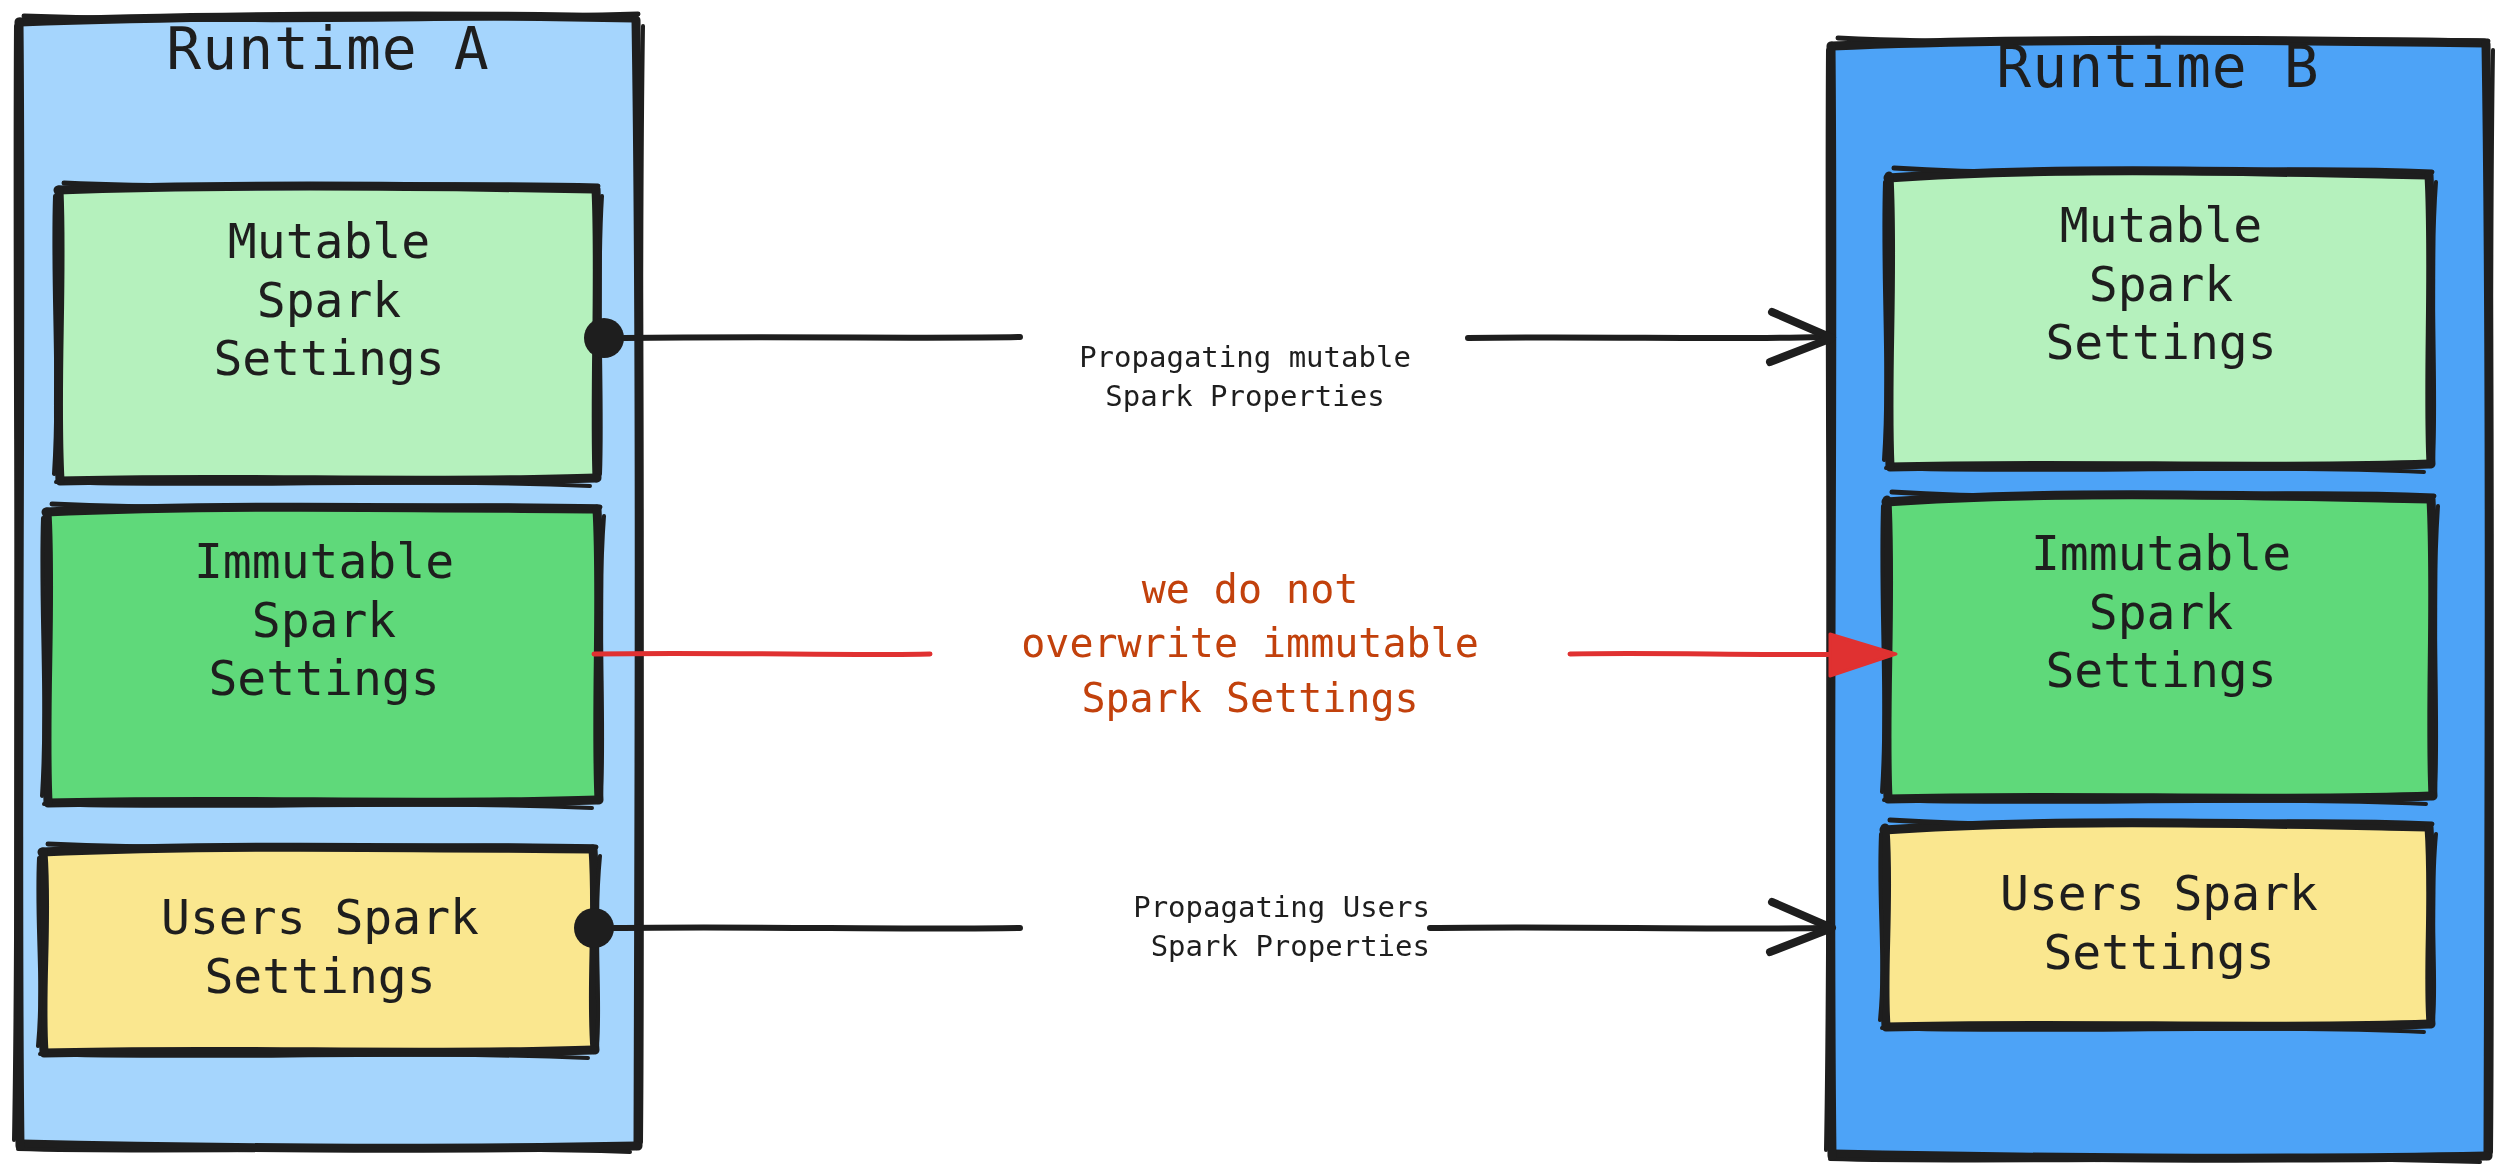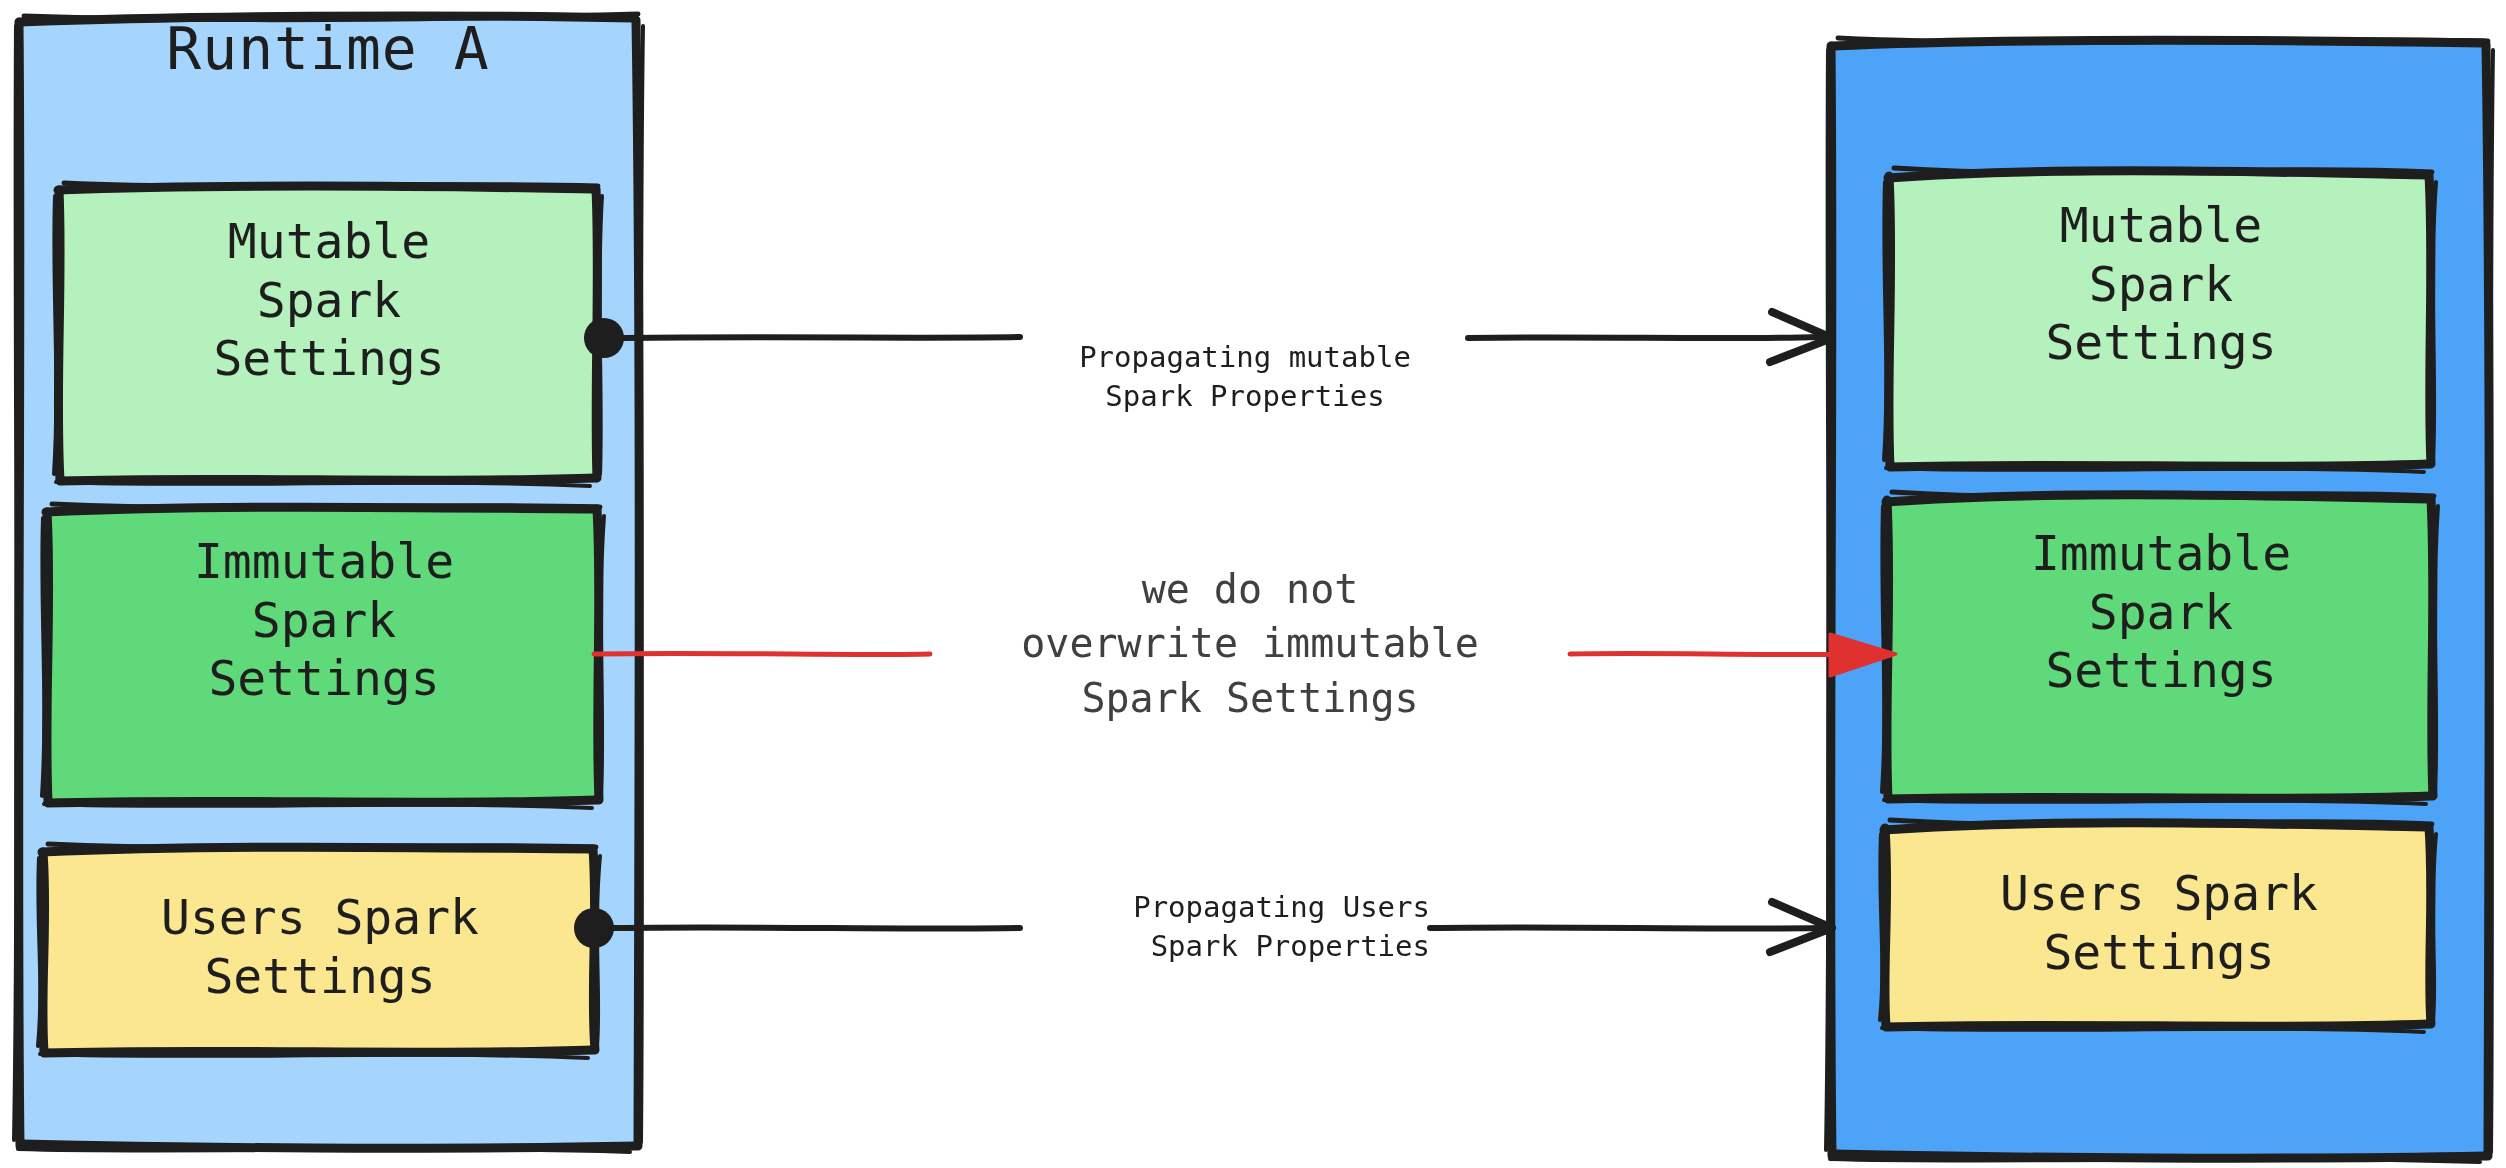--- a/index.html
+++ b/index.html
@@ -46,21 +46,21 @@
   }
   .edge-label {
     font-size: 29px;
     font-weight: 400;
     line-height: 1.35;
   }
   .edge-label-red {
     font-size: 40px;
     font-weight: 400;
     line-height: 1.36;
-    color: #404040;
+    color: #c2410c;
   }
 </style>
 </head>
 <body>
 
 <div id="canvas">
 
   <svg class="layer" viewBox="0 0 2506 1168">
 
     <g>
@@ -187,20 +187,21 @@
 Spark
 Settings</div>
 
   <div class="label box-label" style="left:48px; top:532px; width:552px;">Immutable
 Spark
 Settings</div>
 
   <div class="label box-label" style="left:44px; top:888px; width:552px;">Users Spark
 Settings</div>
 
+  <div class="label runtime-title" style="left:1830px; top:32px; width:656px;">Runtime B</div>
 
   <div class="label box-label" style="left:1890px; top:196px; width:542px;">Mutable
 Spark
 Settings</div>
 
   <div class="label box-label" style="left:1888px; top:524px; width:546px;">Immutable
 Spark
 Settings</div>
 
   <div class="label box-label" style="left:1886px; top:864px; width:546px;">Users Spark

